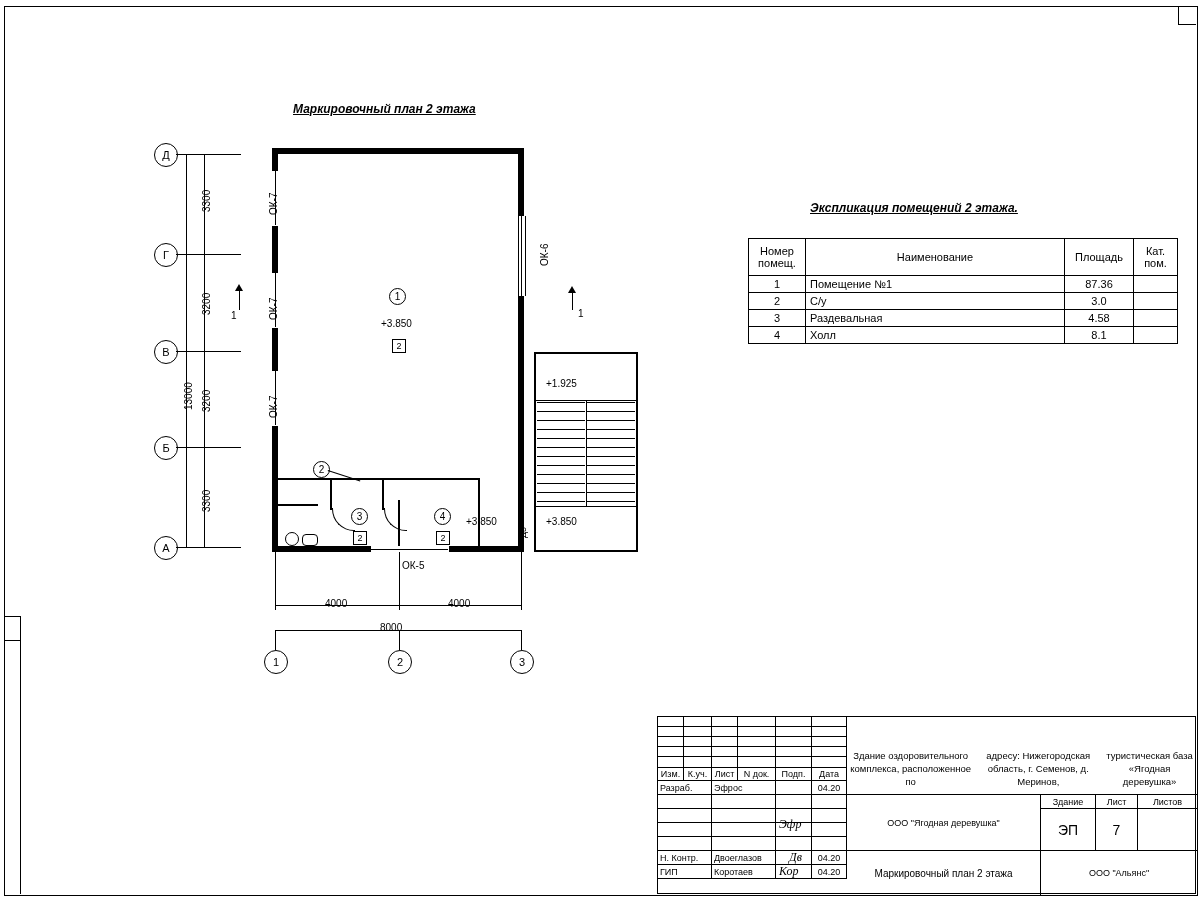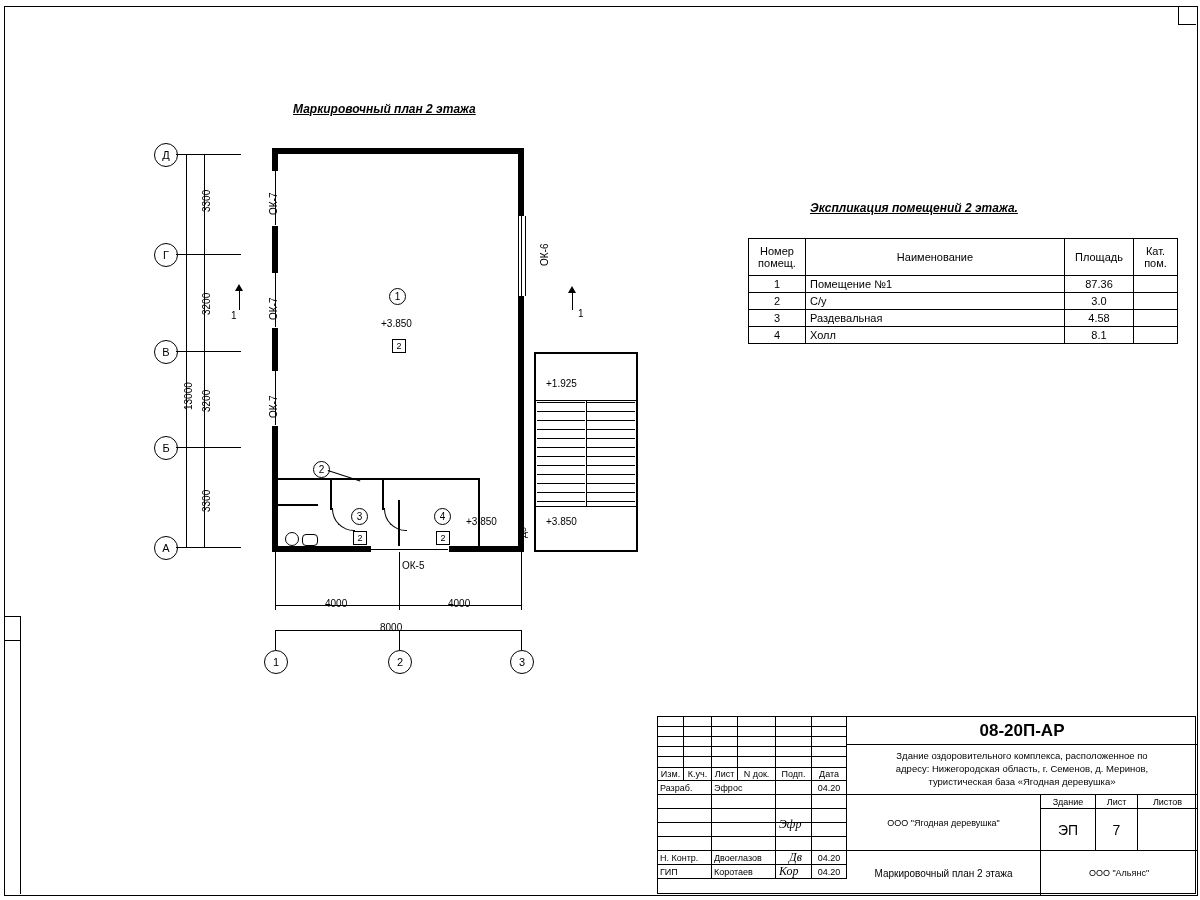--- a/index.html
+++ b/index.html
@@ -321,24 +321,21 @@
     <div class="cell" style="left:0;top:134px;width:54px;height:14px;justify-content:flex-start;padding-left:2px;">Н. Контр.</div>
     <div class="cell" style="left:54px;top:134px;width:64px;height:14px;justify-content:flex-start;padding-left:2px;">Двоеглазов</div>
     <div class="cell" style="left:118px;top:134px;width:36px;height:14px;"></div>
     <div class="cell" style="left:154px;top:134px;width:35px;height:14px;">04.20</div>
 
     <div class="cell" style="left:0;top:148px;width:54px;height:14px;justify-content:flex-start;padding-left:2px;">ГИП</div>
     <div class="cell" style="left:54px;top:148px;width:64px;height:14px;justify-content:flex-start;padding-left:2px;">Коротаев</div>
     <div class="cell" style="left:118px;top:148px;width:36px;height:14px;"></div>
     <div class="cell" style="left:154px;top:148px;width:35px;height:14px;">04.20</div>
 
-    <div class="cell" style="left:189px;top:0;width:350px;height:28px;border-right:none;">
-      <span style="font-size:17px;font-weight:bold;">08-20П-АР</span>
-    </div>
-    <div class="cell" style="left:189px;top:28px;width:350px;height:50px;border-right:none;flex-direction:column;line-height:1.35;font-size:9.5px;">
+    <div class="cell" style="left:189px;top:28px;width:350px;height:50px;border-right:none;flex-direction:row;line-height:1.35;font-size:9.5px;">
       <span>Здание оздоровительного комплекса, расположенное по</span>
       <span>адресу: Нижегородская область, г. Семенов, д. Меринов,</span>
       <span>туристическая база «Ягодная деревушка»</span>
     </div>
 
     <div class="cell" style="left:189px;top:78px;width:194px;height:56px;">ООО "Ягодная деревушка"</div>
     <div class="cell" style="left:383px;top:78px;width:55px;height:14px;">Здание</div>
     <div class="cell" style="left:438px;top:78px;width:42px;height:14px;">Лист</div>
     <div class="cell" style="left:480px;top:78px;width:59px;height:14px;border-right:none;">Листов</div>
     <div class="cell" style="left:383px;top:92px;width:55px;height:42px;font-size:14px;">ЭП</div>

